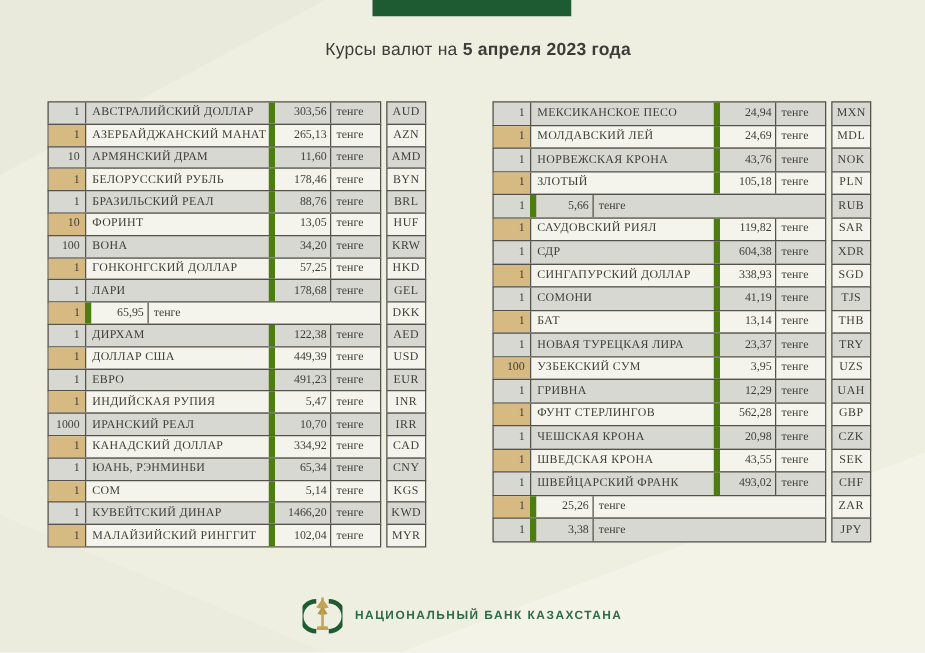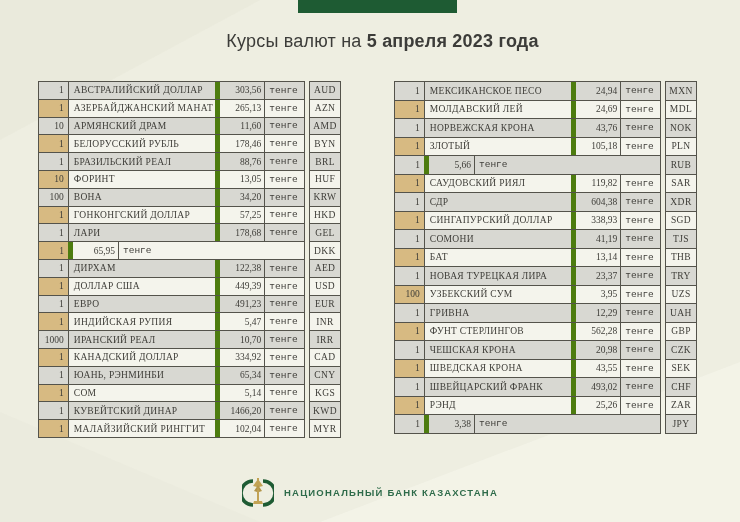--- a/index.html
+++ b/index.html
@@ -15,42 +15,42 @@
   .bg-shape.br { right:0; bottom:0; width:420px; height:160px;
     background:#f4f4e9; clip-path:polygon(100% 100%, 100% 0, 0 100%); opacity:.8; }
   .bg-shape.bl { left:0; bottom:0; width:260px; height:110px;
     background:#e9e9dc; clip-path:polygon(0 100%, 0 0, 100% 100%); opacity:.6; }
 
   .accent-bar { position:absolute; left:298px; top:0; width:159px; height:13px; background:#1e5b33; }
 
   .title {
     position:absolute; left:0; right:0; top:31px; text-align:center;
     font-family:"Liberation Sans", sans-serif;
-    font-size:18px; color:#3c3c39; letter-spacing:.2px;padding-left:25px;
+    font-size:14px; color:#3c3c39; letter-spacing:.2px;padding-left:25px;
   }
   .title .date { font-weight:bold; }
 
   .rates-table { position:absolute; top:81px; }
   .rates-table.left  { left:38px;  --rh:18.8px; }
   .rates-table.right { left:394px; --rh:19.5px; }
 
   .row { display:flex; height:var(--rh); box-sizing:border-box; }
   .row + .row { margin-top:-1px; }
   .row .main {
     display:flex; box-sizing:border-box; width:267px;
     border:1px solid #54534b;
   }
   .cell {
     box-sizing:border-box; display:flex; align-items:center;
     font-size:9.5px; color:#3e3d38; white-space:nowrap; overflow:hidden;
   }
   .cell.qty  { width:29px;  justify-content:flex-end; padding-right:4px; }
   .cell.name { width:148px; padding-left:5px; letter-spacing:.3px; border-left:1px solid #54534b; }
   .cell.rate { width:50px;  justify-content:flex-end; padding-right:3px; border-left:5px solid #4d7c0f; }
-  .cell.unit { width:40px;  padding-left:4px; border-left:1px solid #54534b;font-family:Liberation Mono, monospace; }
+  .cell.unit { width:40px;  padding-left:4px; border-left:1px solid #54534b; }
   .code {
     box-sizing:border-box; width:32px; margin-left:4px;
     border:1px solid #54534b; display:flex; align-items:center; justify-content:center;
     font-size:9.5px; color:#3e3d38; letter-spacing:.4px;
   }
   .row.odd  .main, .row.odd  .code { background:#d8d8d2; }
   .row.even .main, .row.even .code { background:#f4f4ec; }
   .row.even .cell.qty { background:#d7ba82; }
 
   .footer {
@@ -407,21 +407,20 @@
           <div class="cell qty">1</div>
           <div class="cell name">ШВЕЙЦАРСКИЙ ФРАНК</div>
           <div class="cell rate">493,02</div>
           <div class="cell unit">тенге</div>
         </div>
         <div class="code">CHF</div>
       </div>
       <div class="row even">
         <div class="main">
           <div class="cell qty">1</div>
-          <div class="cell name">РЭНД</div>
           <div class="cell rate">25,26</div>
           <div class="cell unit">тенге</div>
         </div>
         <div class="code">ZAR</div>
       </div>
       <div class="row odd">
         <div class="main">
           <div class="cell qty">1</div>
           <div class="cell rate">3,38</div>
           <div class="cell unit">тенге</div>

